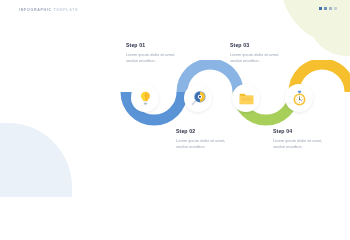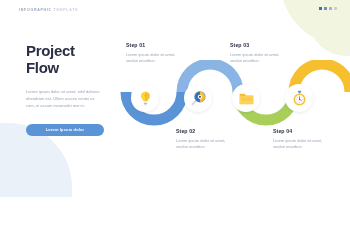--- a/index.html
+++ b/index.html
@@ -181,28 +181,20 @@
     <i class="d1"></i>
     <i class="d2"></i>
     <i class="d3"></i>
     <i class="d4"></i>
   </div>
 
   <div class="eyebrow">
     <span>INFOGRAPHIC</span><span class="em"> TEMPLATE</span>
   </div>
 
-  <div class="left">
-    <h1 class="title">
-      <span>Project</span><br>
-      <span>Flow</span>
-    </h1>
-    <p class="body-copy">Lorem ipsum dolor sit amet, nihil dolores ohendrum est. Ullum assum ventei ex cum, ei assum inconvidei mei in.</p>
-    <button class="cta">Lorem Ipsum dolor</button>
-  </div>
 
   <div class="flow">
     <svg width="240" height="75" viewBox="0 0 240 75" xmlns="http://www.w3.org/2000/svg">
 
       <path d="M 8 6 A 28 28 0 0 0 64 6" fill="none" stroke="#5b94d6" stroke-width="11" stroke-linecap="butt" transform="translate(8,26)"></path>
 
       <path d="M 64 6 A 28 28 0 0 1 120 6" fill="none" stroke="#8ab4e3" stroke-width="11" stroke-linecap="butt" transform="translate(8,26)"></path>
 
       <path d="M 120 6 A 28 28 0 0 0 176 6" fill="none" stroke="#a8cf5a" stroke-width="11" stroke-linecap="butt" transform="translate(8,26)"></path>
 

